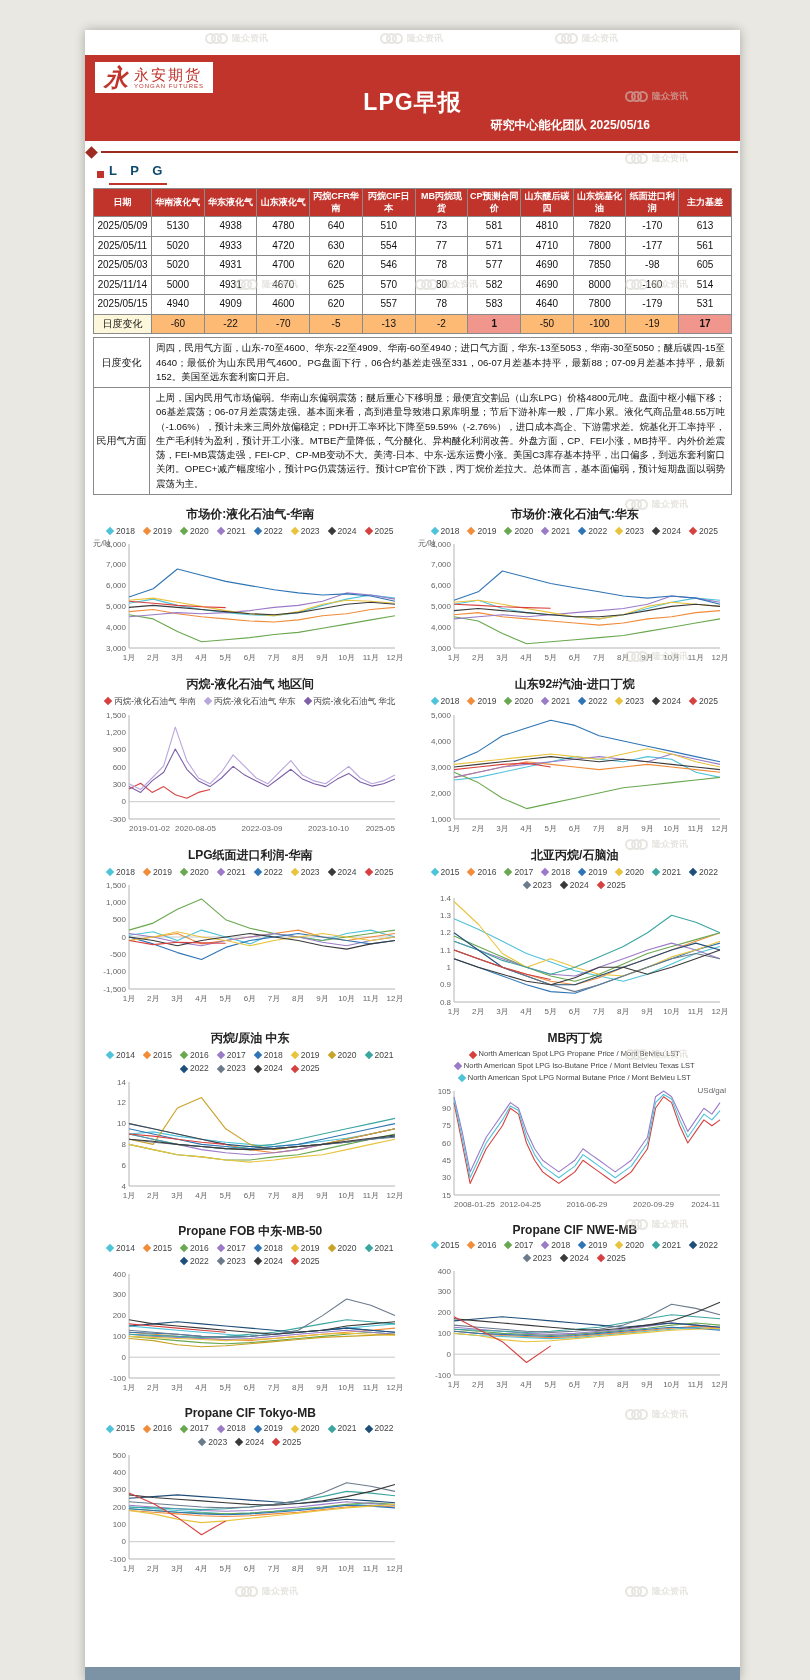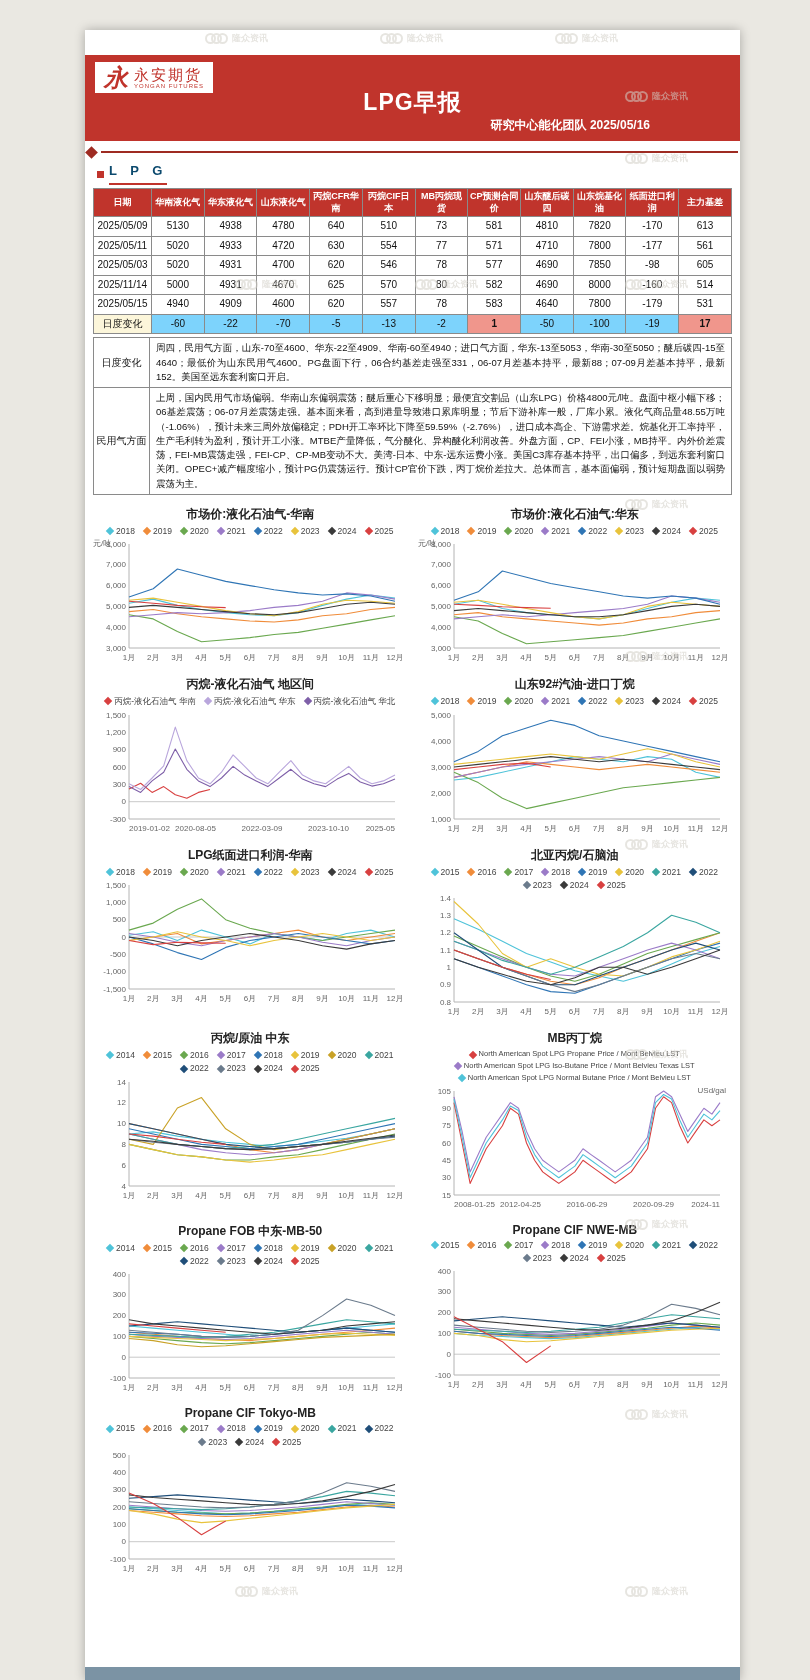--- a/index.html
+++ b/index.html
@@ -23,21 +23,21 @@
   .divider{display:flex;align-items:center;height:12px;margin-top:5px;padding:0 2px}
   .divider .dm{width:9px;height:9px;background:#9e2b22;transform:rotate(45deg);flex:0 0 auto}
   .divider .ln{flex:1;height:2px;background:#9e2b22;margin-left:5px}
   .lpg-wrap{margin:5px 0 3px 12px;display:flex;align-items:center;gap:5px}
   .lpg-sq{width:7px;height:7px;background:#c0342c}
   .lpg-label{color:#0c4a6e;font-weight:bold;font-size:13px;letter-spacing:5px;border-bottom:2px solid #c0342c;padding-bottom:5px}
   
   table.price{border-collapse:collapse;margin:2px 8px;width:639px;table-layout:fixed;font-size:10px}
   table.price th{background:#c0342c;color:#fff;font-size:9px;font-weight:bold;border:1px solid #8a8a8a;padding:2px 1px;line-height:1.3}
   table.price td{border:1px solid #8a8a8a;text-align:center;padding:3px 1px;word-break:break-all;color:#111;line-height:1.25}
-  td.neg{background:#7dd3fc;color:#143d16}
+  td.neg{background:#fdba74;color:#143d16}
   td.pos{background:#f0968c;color:#8e0f0f;font-weight:bold}
   td.chg-label{background:#fcf6da}
   
   .commentary{margin:3px 8px;border:1px solid #8a8a8a;font-size:9.5px}
   .com-row{display:flex;border-bottom:1px solid #8a8a8a}
   .com-row:last-child{border-bottom:none}
   .com-label{flex:0 0 56px;display:flex;align-items:center;justify-content:center;border-right:1px solid #8a8a8a;font-size:10px;color:#111;text-align:center}
   .com-text{flex:1;padding:3px 6px;line-height:1.5;text-align:justify;color:#111}
   
   .charts{display:grid;grid-template-columns:1fr 1fr;gap:6px 6px;padding:5px 6px 0}

